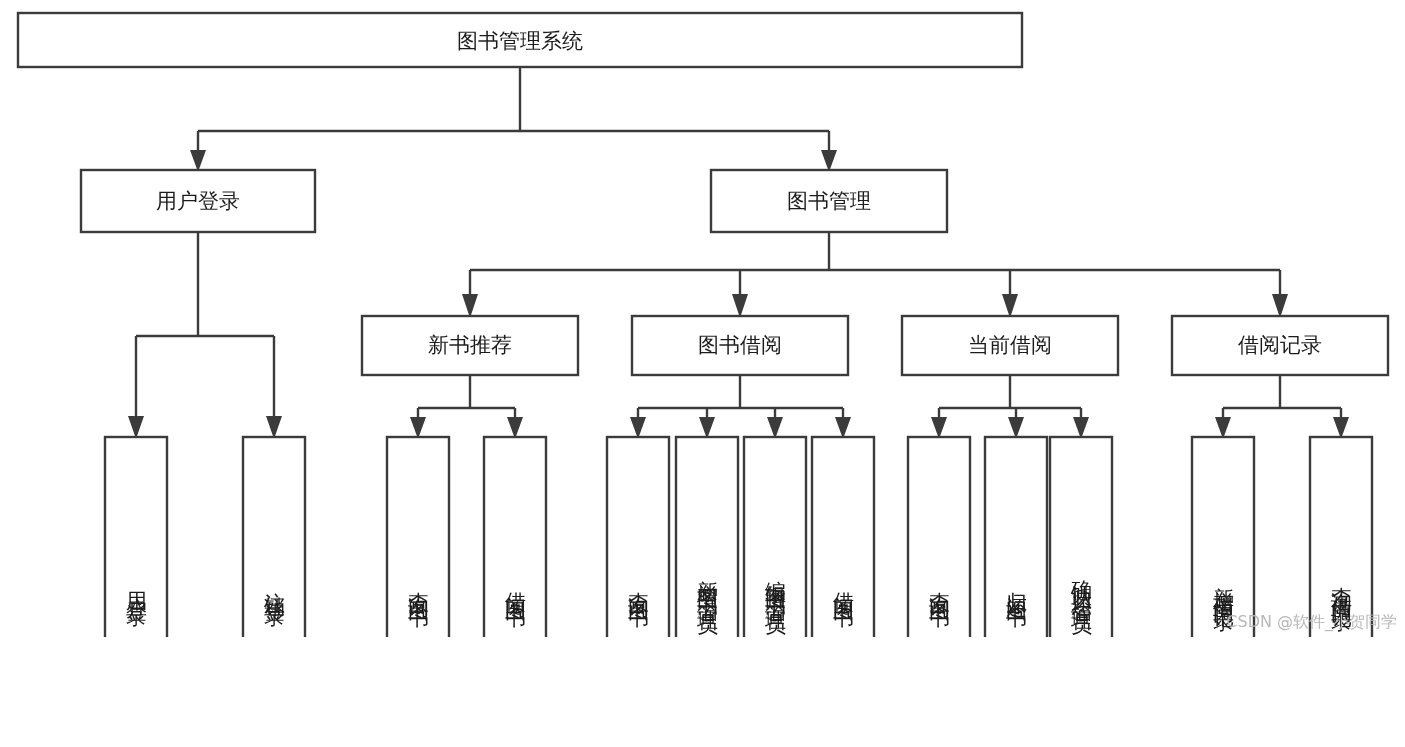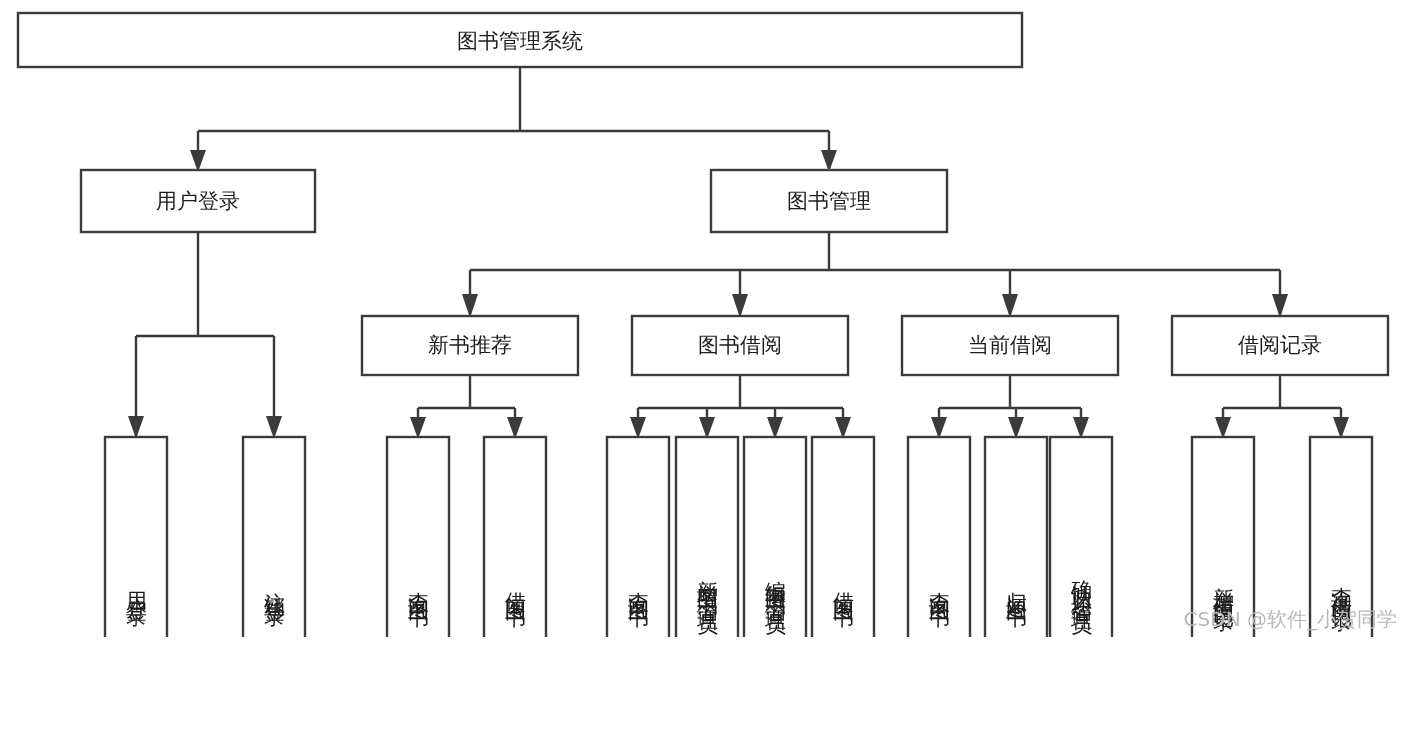--- a/index.html
+++ b/index.html
@@ -64,21 +64,21 @@
     letter-spacing: 5px;
     color: #1c1c1c;
     white-space: nowrap;
     text-align: center;
   }
   .watermark {
     position: absolute;
     right: 8px;
     bottom: 4px;
     font-family: "DejaVu Sans", "Liberation Sans", sans-serif;
-    font-size: 20px;
+    font-size: 16px;
     color: #b8b8b8;
     white-space: nowrap;
     pointer-events: none;
   }
 </style>
 </head>
 <body>
 
 <div id="diagram-root">
 

